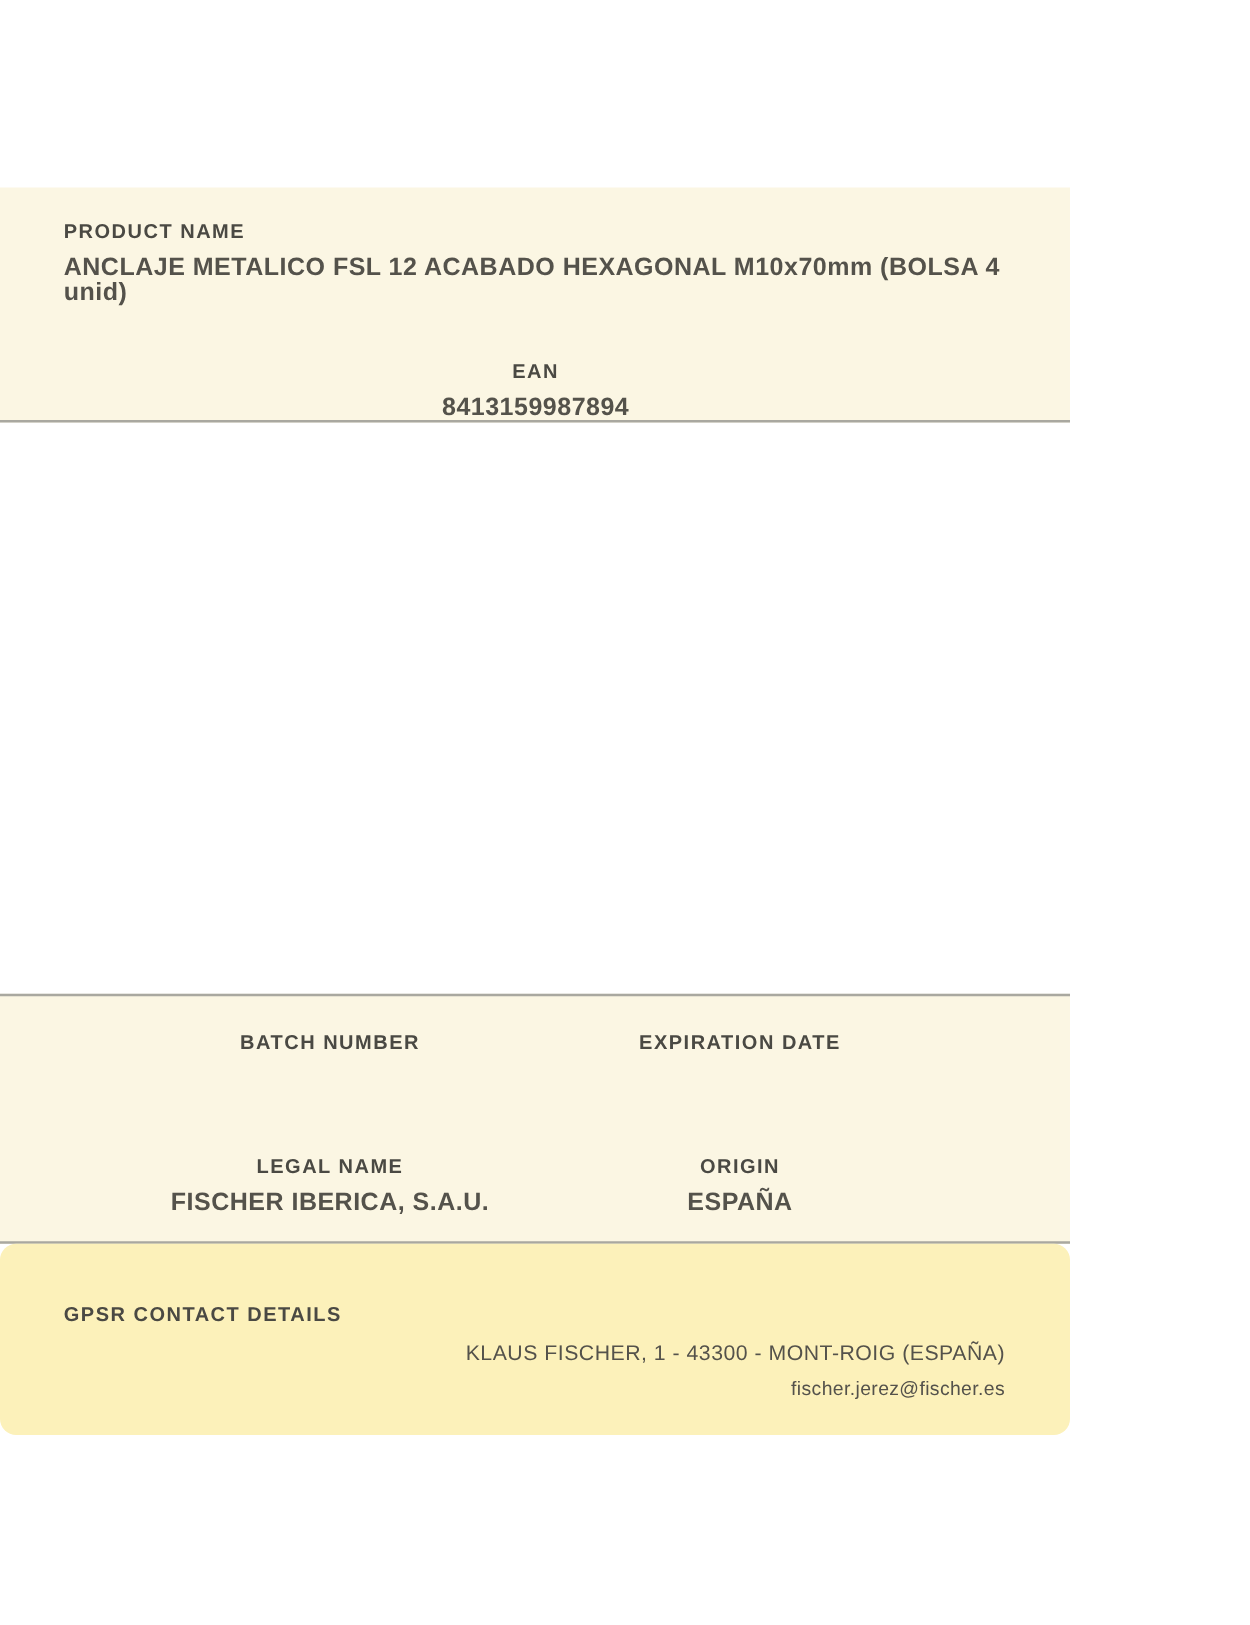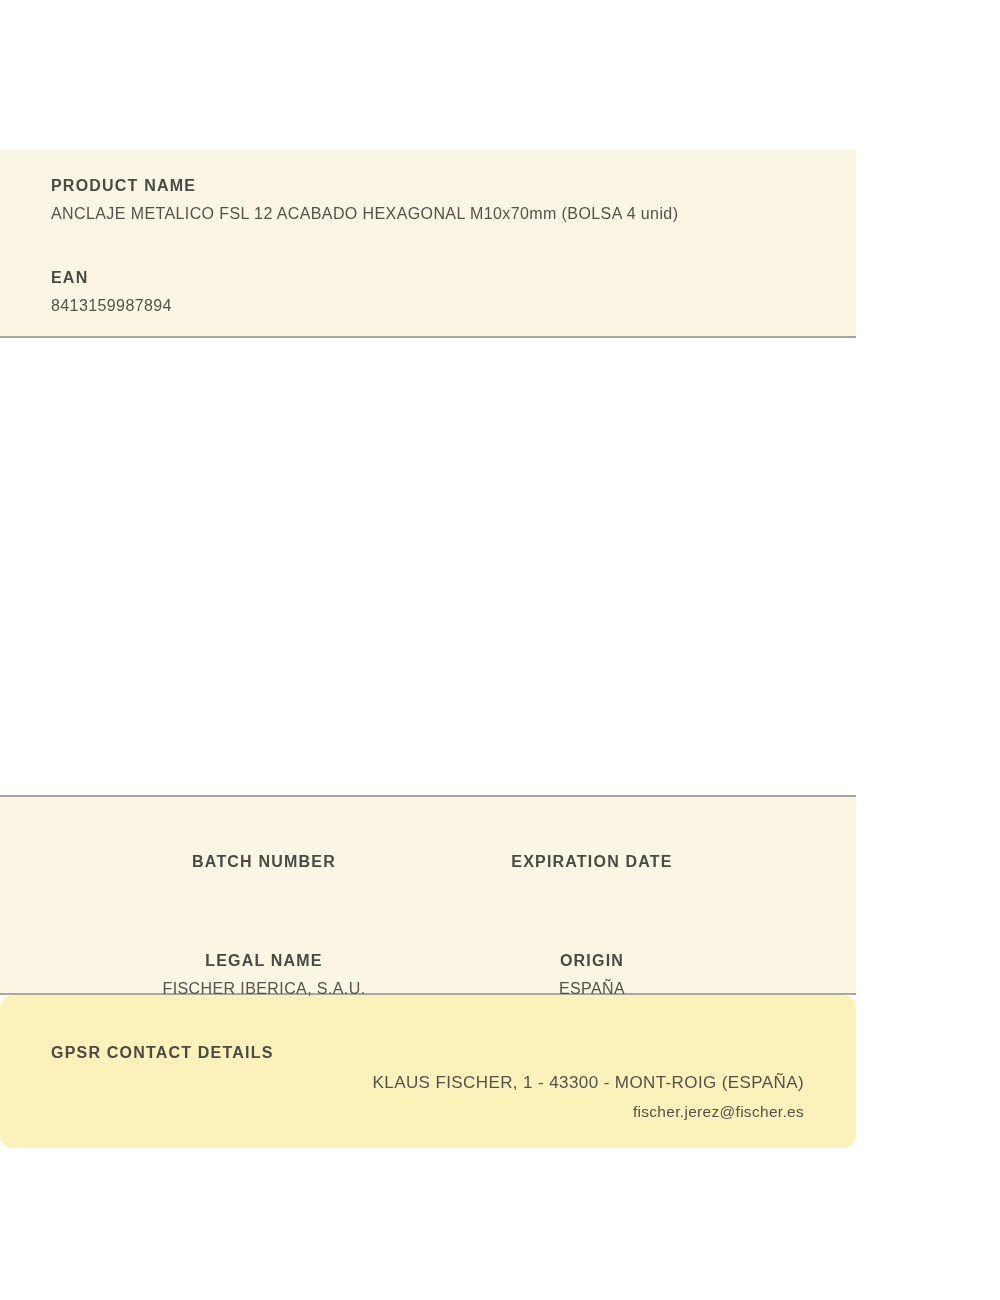--- a/index.html
+++ b/index.html
@@ -30,41 +30,41 @@
     height: 188px;
   }
   .field-label {
     font-size: 16px;
     font-weight: bold;
     letter-spacing: 1.2px;
     color: var(--label);
     line-height: 20px;
   }
   .field-value {
-    font-size: 16px;
+    font-size: 20px;
     letter-spacing: 0.4px;
     color: var(--value);
     line-height: 20px;
     margin-top: 8px;
+    font-weight: bold;
   }
-  .field-group + .field-group { margin-top: 44px; }
+  .field-group + .field-group { margin-top: 44px; text-align: center; }
 
   .gap-middle { height: 457px; }
 
   
   .batch-section {
     background: var(--cream);
     border-top: 2px solid var(--border);
     border-bottom: 2px solid var(--border);
     height: 200px;
     padding: 28px 100px 0 100px;
   }
   .two-col-row {
     display: flex;
-    margin-top: 27px;
   }
   .two-col-row .col {
     width: 50%;
     text-align: center;
   }
   .row-2 { margin-top: 71px; align-items: flex-end; }
 
   
   .gpsr-section {
     background: var(--yellow);

